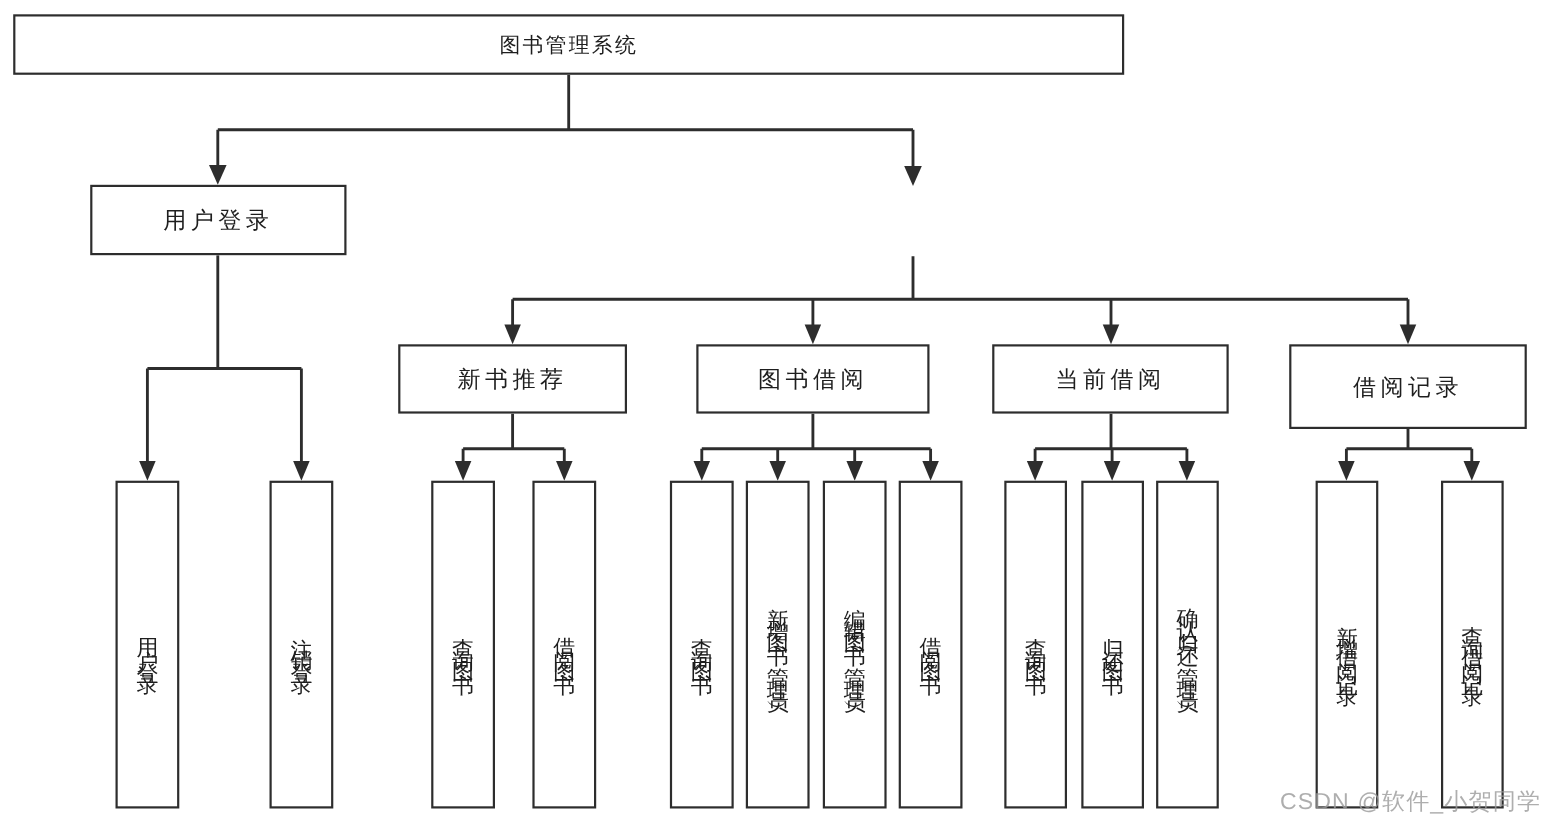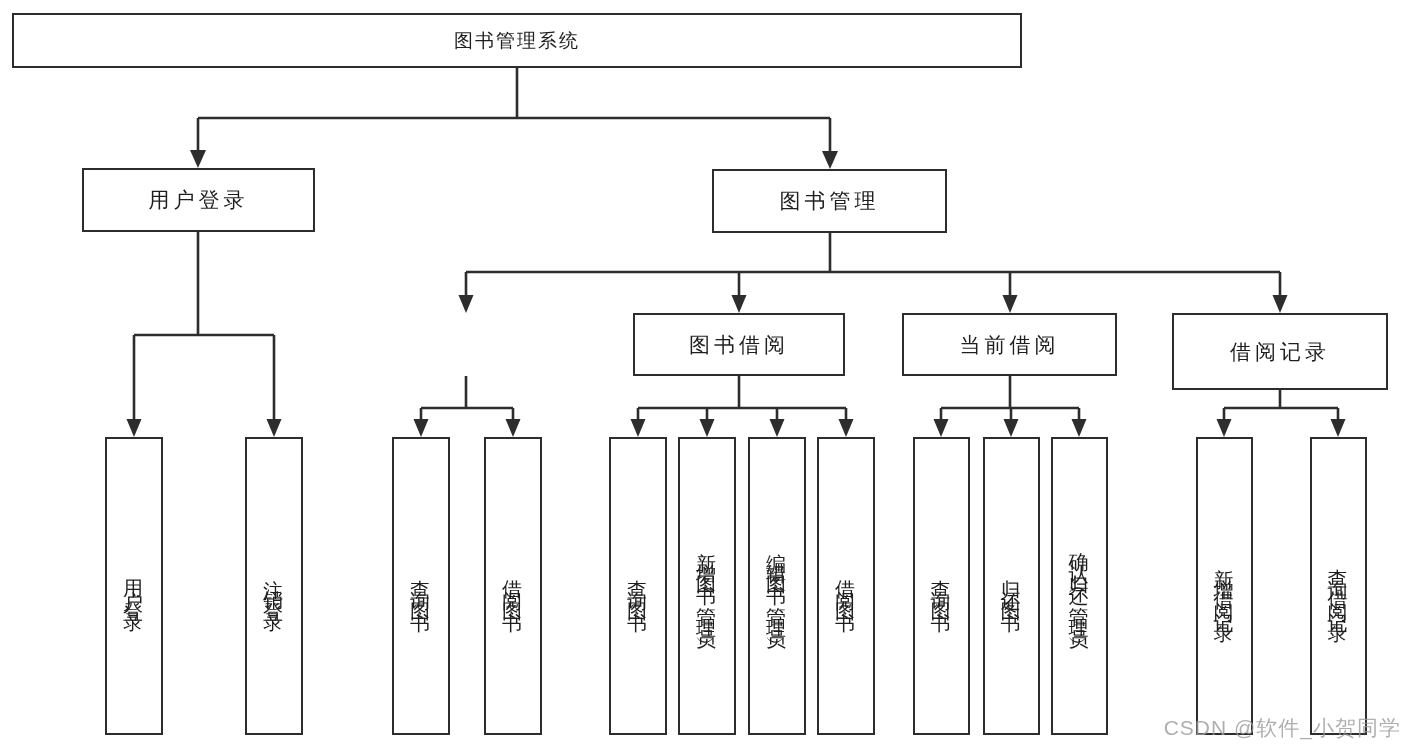--- a/index.html
+++ b/index.html
@@ -100,22 +100,22 @@
     <g>
       <path d="M1280 376 V408 M1224 408 H1338 M1224 408 V421 M1338 408 V421"></path>
       <polygon points="1216.5,419 1231.5,419 1224,437"></polygon>
       <polygon points="1330.5,419 1345.5,419 1338,437"></polygon>
     </g>
   </svg>
 
   <div class="box root-box" style="left:12px; top:13px; width:1010px; height:55px;">图书管理系统</div>
 
   <div class="box" style="left:82px; top:168px; width:233px; height:64px;">用户登录</div>
-  <div class="box" style="left:712px; top:169px; width:235px; height:64px;">图书管理</div>
 
+  <div class="box" style="left:362px; top:313px; width:208px; height:63px;">新书推荐</div>
   <div class="box" style="left:902px; top:313px; width:215px; height:63px;">当前借阅</div>
   <div class="box" style="left:633px; top:313px; width:212px; height:63px;">图书借阅</div>
   <div class="box" style="left:1172px; top:313px; width:216px; height:77px;">借阅记录</div>
 
   <div class="box leaf" style="left:105px; top:437px; width:58px; height:298px;">用户登录</div>
   <div class="box leaf" style="left:245px; top:437px; width:58px; height:298px;">注销登录</div>
 
   <div class="box leaf" style="left:392px; top:437px; width:58px; height:298px;">查询图书</div>
   <div class="box leaf" style="left:484px; top:437px; width:58px; height:298px;">借阅图书</div>
 

